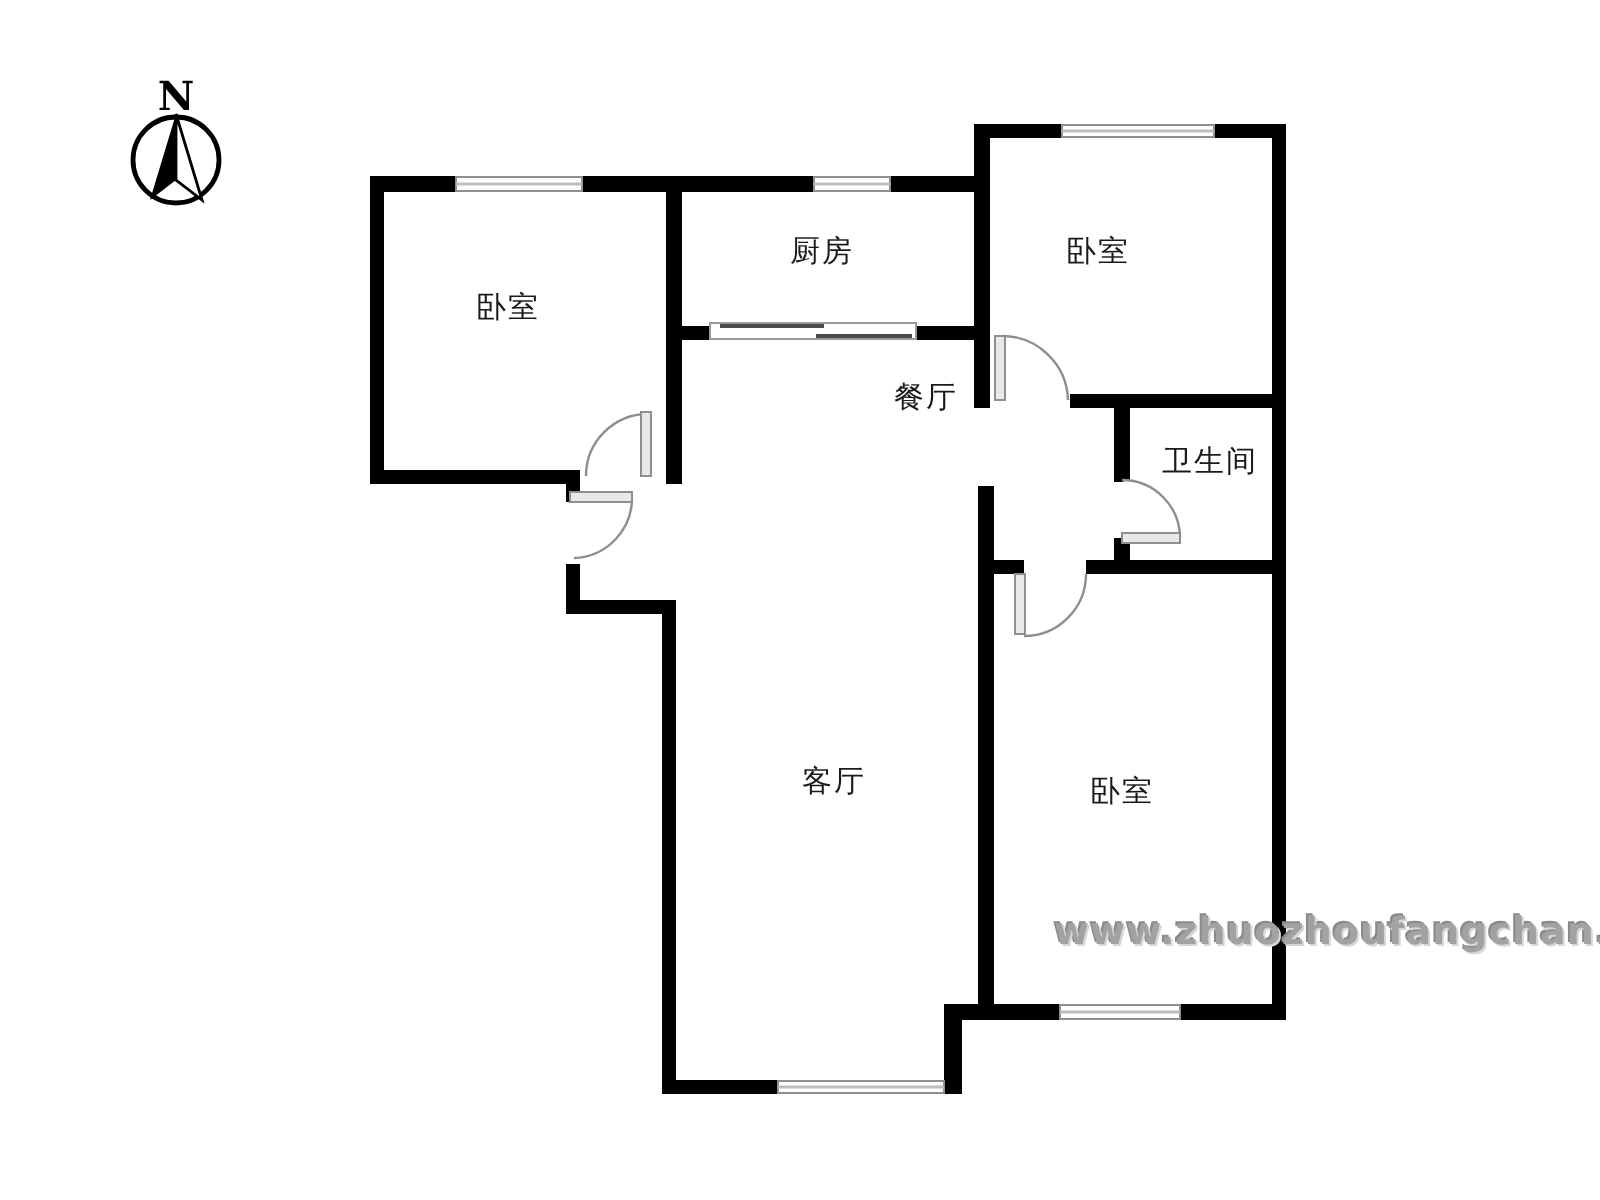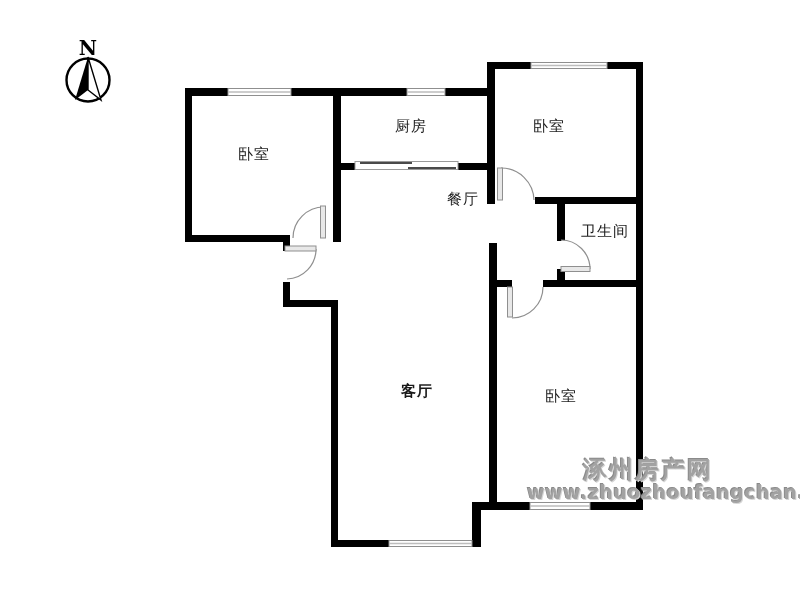--- a/index.html
+++ b/index.html
@@ -121,21 +121,20 @@
     </g>
   </svg>
 
   <div class="compass-n">N</div>
 
   <div class="room-label" style="left:254px;top:154px;">卧室</div>
   <div class="room-label" style="left:411px;top:126px;text-align:right;">厨房</div>
   <div class="room-label" style="left:549px;top:126px;">卧室</div>
   <div class="room-label" style="left:415px;top:199px;margin-left:48px;">餐厅</div>
   <div class="room-label" style="left:605px;top:231px;font-family:Liberation Mono, monospace;">卫生间</div>
-  <div class="room-label" style="left:417px;top:391px;font-weight:bold;">客厅</div>
+  <div class="room-label" style="left:417px;top:391px;">客厅</div>
   <div class="room-label" style="left:561px;top:396px;">卧室</div>
 
   <div class="watermark">
-    <div class="wm-name">涿州房产网</div>
     <div class="wm-url">www.zhuozhoufangchan.com</div>
   </div>
 
 </div>
 
 </body></html>

